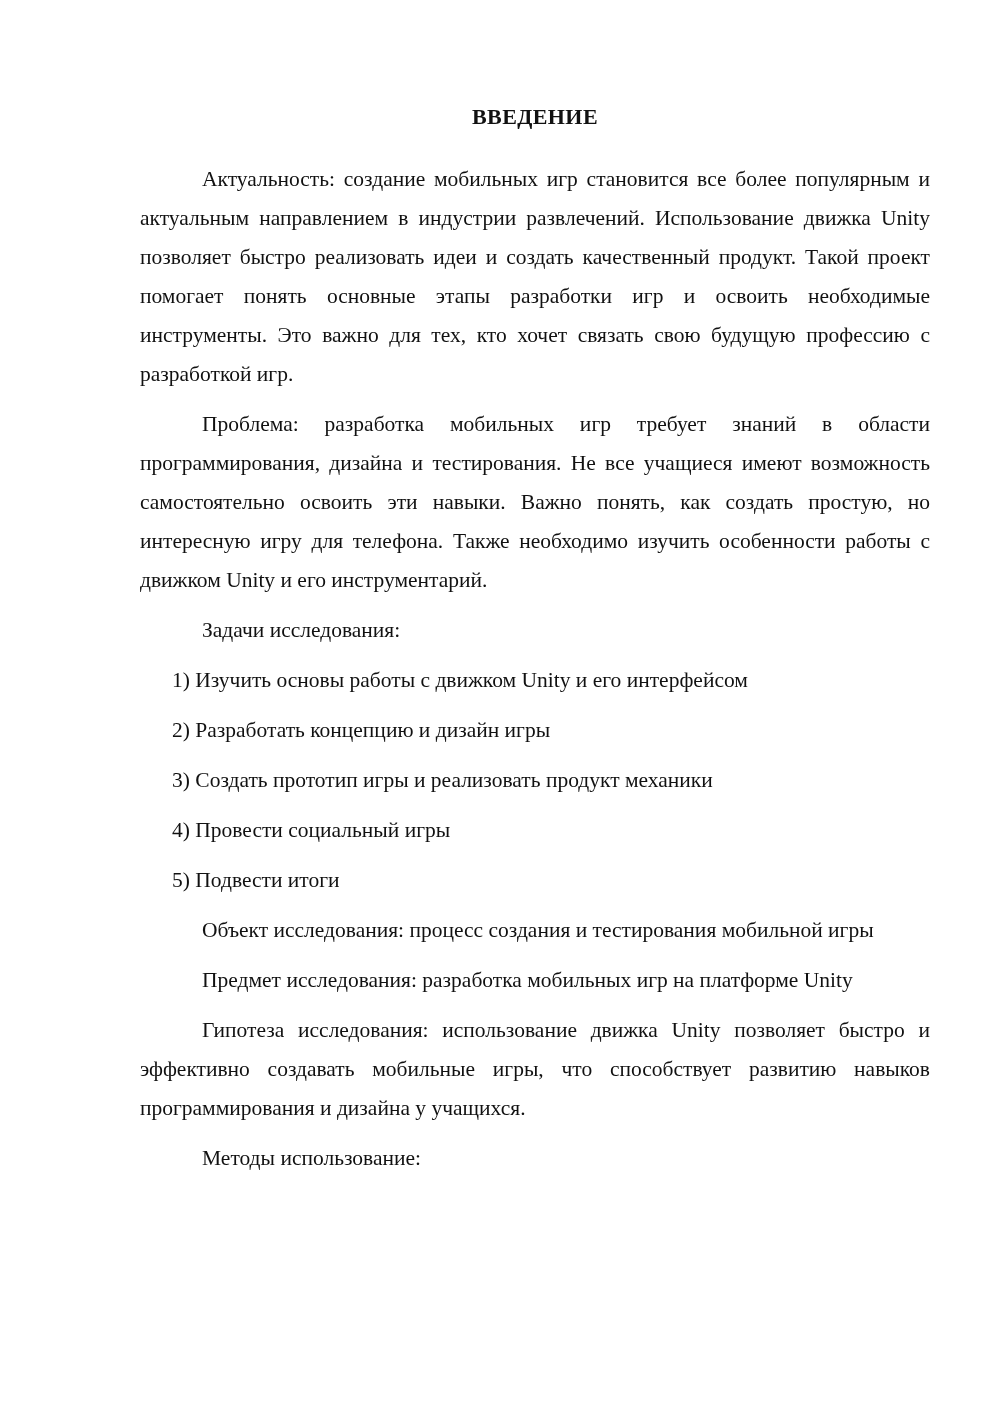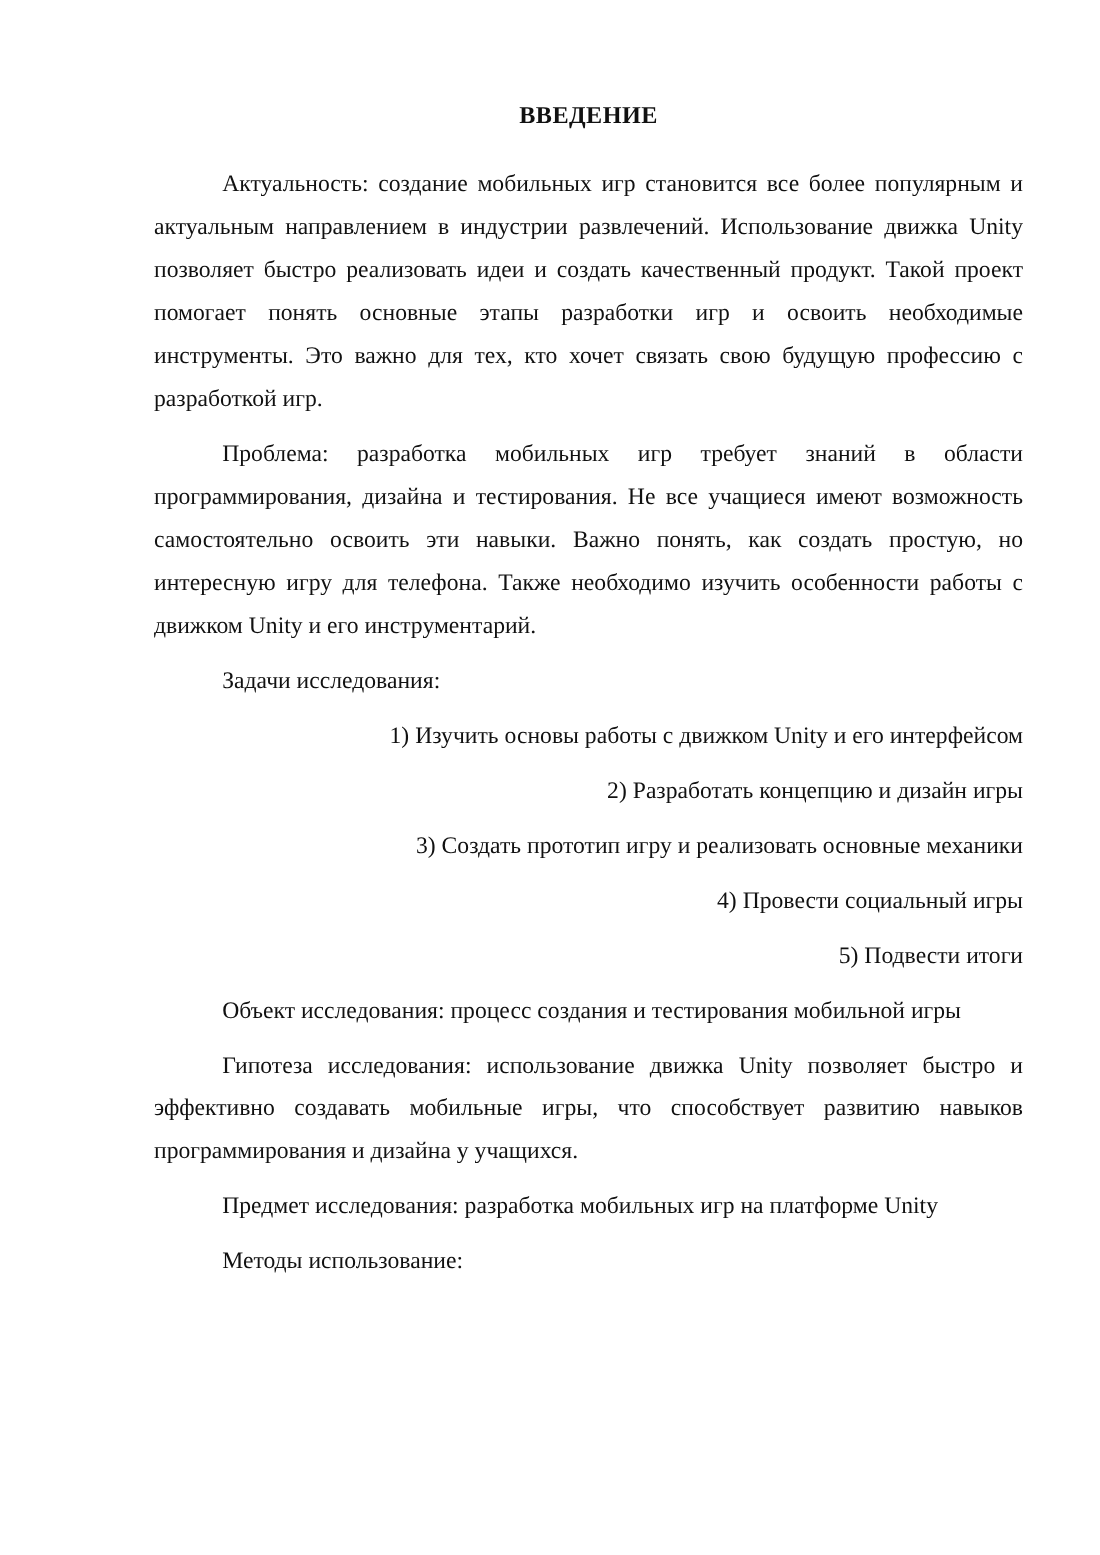--- a/index.html
+++ b/index.html
@@ -9,21 +9,21 @@
     background: #ffffff;
   }
   body {
     font-family: "Liberation Serif", "DejaVu Serif", serif;
     color: #111111;
   }
   .page {
     position: relative;
     width: 1000px;
     height: 1262px;
-    margin: 4px auto;
+    margin: 16px auto;
     background: #ffffff;
     box-sizing: border-box;
     overflow: hidden;
   }
   .content {
     position: absolute;
     left: 140px;
     top: 88px;
     width: 790px;
   }
@@ -52,21 +52,21 @@
     margin: 0 0 11px 0;
   }
   .task-list {
     list-style: none;
     margin: 0 0 11px 0;
     padding: 0;
   }
   .task-item {
     font-size: 21.5px;
     line-height: 39px;
-    text-align: right;
+    text-align: left;
     margin: 0 0 11px 0;
     padding-left: 32px;
     text-indent: 0;
     font-family: Liberation Serif, serif;
   }
   .page-number {
     position: absolute;
     left: 0;
     right: 0;
     top: 1330px;
@@ -96,37 +96,37 @@
       <li class="task-item">
         <span>1) </span>
         <span>Изучить основы работы с движком Unity и его интерфейсом</span>
       </li>
       <li class="task-item">
         <span>2) </span>
         <span>Разработать концепцию и дизайн игры</span>
       </li>
       <li class="task-item">
         <span>3) </span>
-        <span>Создать прототип игру и реализовать основные механики</span>
+        <span>Создать прототип игры и реализовать продукт механики</span>
       </li>
       <li class="task-item">
         <span>4) </span>
         <span>Провести социальный игры</span>
       </li>
       <li class="task-item">
         <span>5) </span>
         <span>Подвести итоги</span>
       </li>
     </ul>
 
     <p class="para">Объект исследования: процесс создания и тестирования мобильной игры</p>
 
+    <p class="para">Предмет исследования: разработка мобильных игр на платформе Unity</p>
+
     <p class="para">Гипотеза исследования: использование движка Unity позволяет быстро и эффективно создавать мобильные игры, что способствует развитию навыков программирования и дизайна у учащихся.</p>
-
-    <p class="para">Предмет исследования: разработка мобильных игр на платформе Unity</p>
 
     <p class="sub-head">Методы использование:</p>
 
   </div>
 
   <div class="page-number">3</div>
 
 </div>
 
 </body></html>

